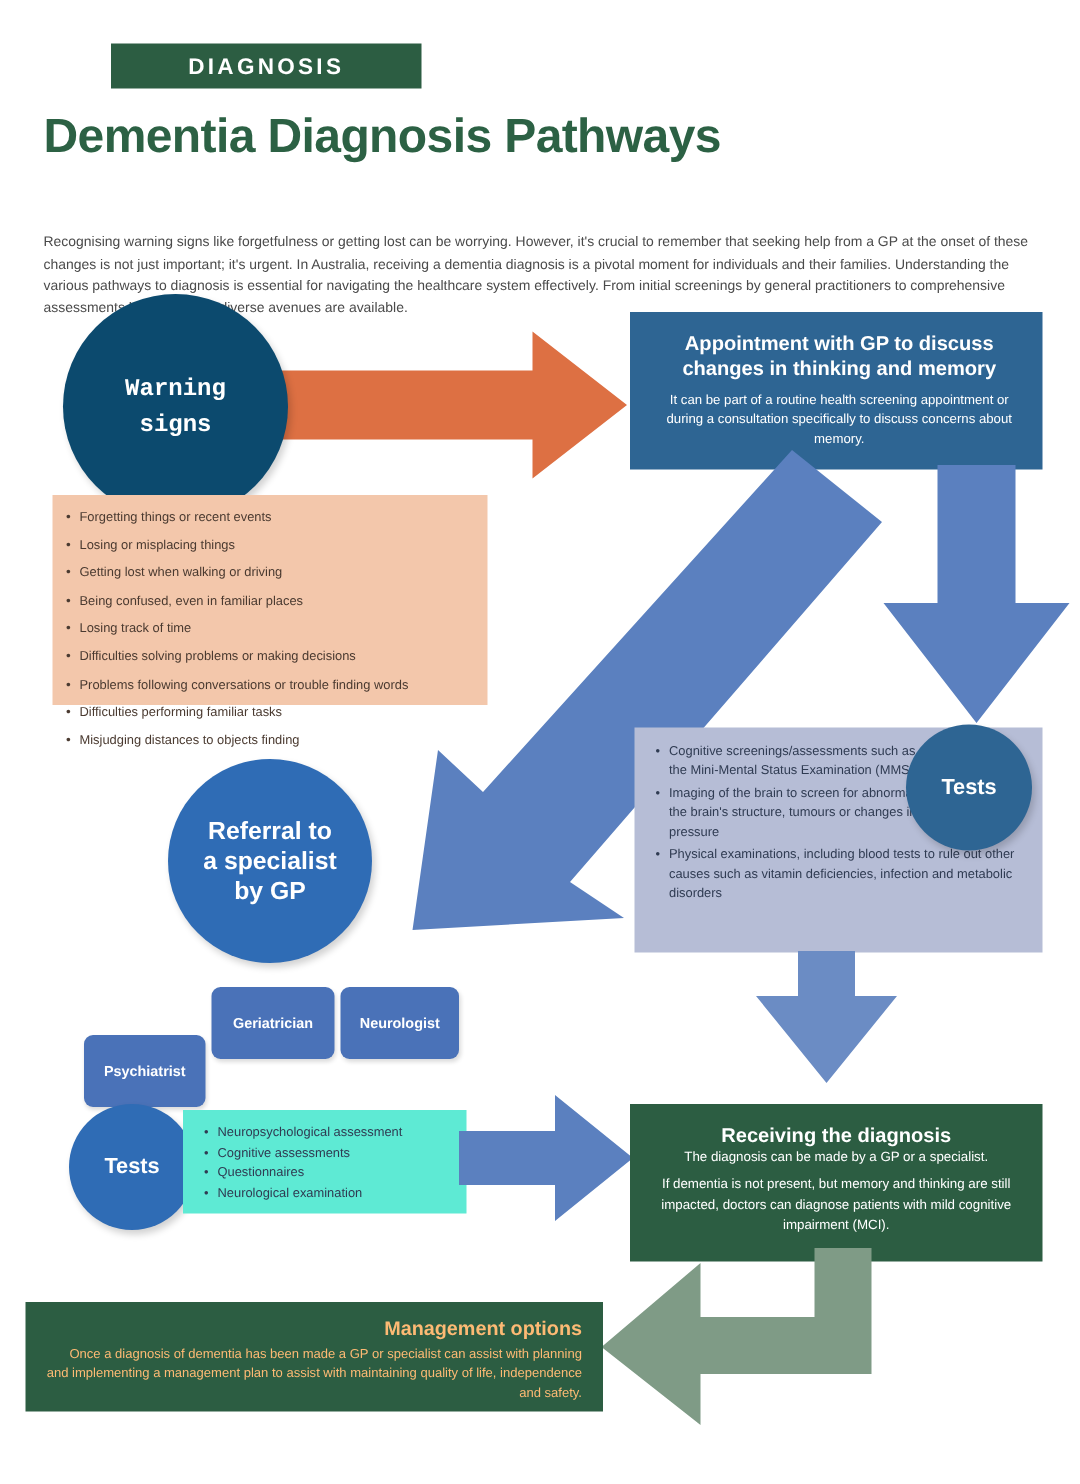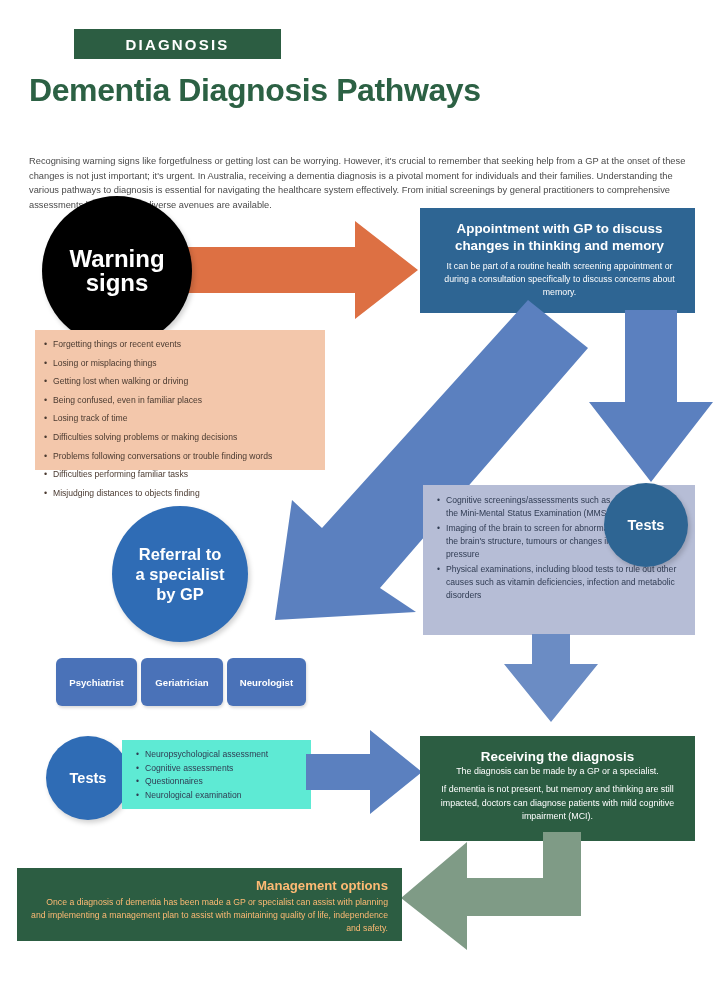--- a/index.html
+++ b/index.html
@@ -38,21 +38,21 @@
     text-align:center;color:#ffffff;font-weight:bold;
     box-shadow:2px 3px 5px rgba(0,0,0,.18);
   }
   .box{
     position:absolute;box-sizing:border-box;
   }
   .svgholder{position:absolute;overflow:visible;}
   
   #warn-circle{
     left:42px;top:196px;width:150px;height:150px;
-    background:#000000;font-size:24px;line-height:24px;
+    background:#0c4a6e;font-size:16px;line-height:24px;font-family:Liberation Mono, monospace;
   }
   
   #gp-box{
     left:420px;top:208px;width:275px;height:105px;
     background:#2e6593;color:#ffffff;padding:12px 14px 0 18px;
     text-align:center;
   }
   #gp-box .h{font-size:13.4px;font-weight:bold;line-height:17px;}
   #gp-box .p{font-size:8.8px;line-height:13.2px;margin-top:6px;}
   
@@ -94,21 +94,21 @@
   #tests-box-1 li:before{content:"•";position:absolute;left:0;top:0;}
   #tests-box-1 li.w{width:175px;}
   
   .spec{
     position:absolute;top:658px;height:48px;
     background:#4a72b8;border-radius:6px;
     display:flex;align-items:center;justify-content:center;
     color:#ffffff;font-size:9.6px;font-weight:bold;
     box-shadow:1px 2px 3px rgba(0,0,0,.14);
   }
-  #spec-0{left:56px;width:81px;}
+  #spec-0{left:56px;width:81px;margin-top:32px;}
   #spec-1{left:141px;width:82px;}
   #spec-2{left:227px;width:79px;}
   
   #tests-circle-2{
     left:46px;top:736px;width:84px;height:84px;
     background:#2f6cb5;font-size:14.5px;
   }
   #tests-box-2{
     left:122px;top:740px;width:189px;height:69px;
     background:#5eead4;padding:8px 8px 0 14px;box-sizing:border-box;

